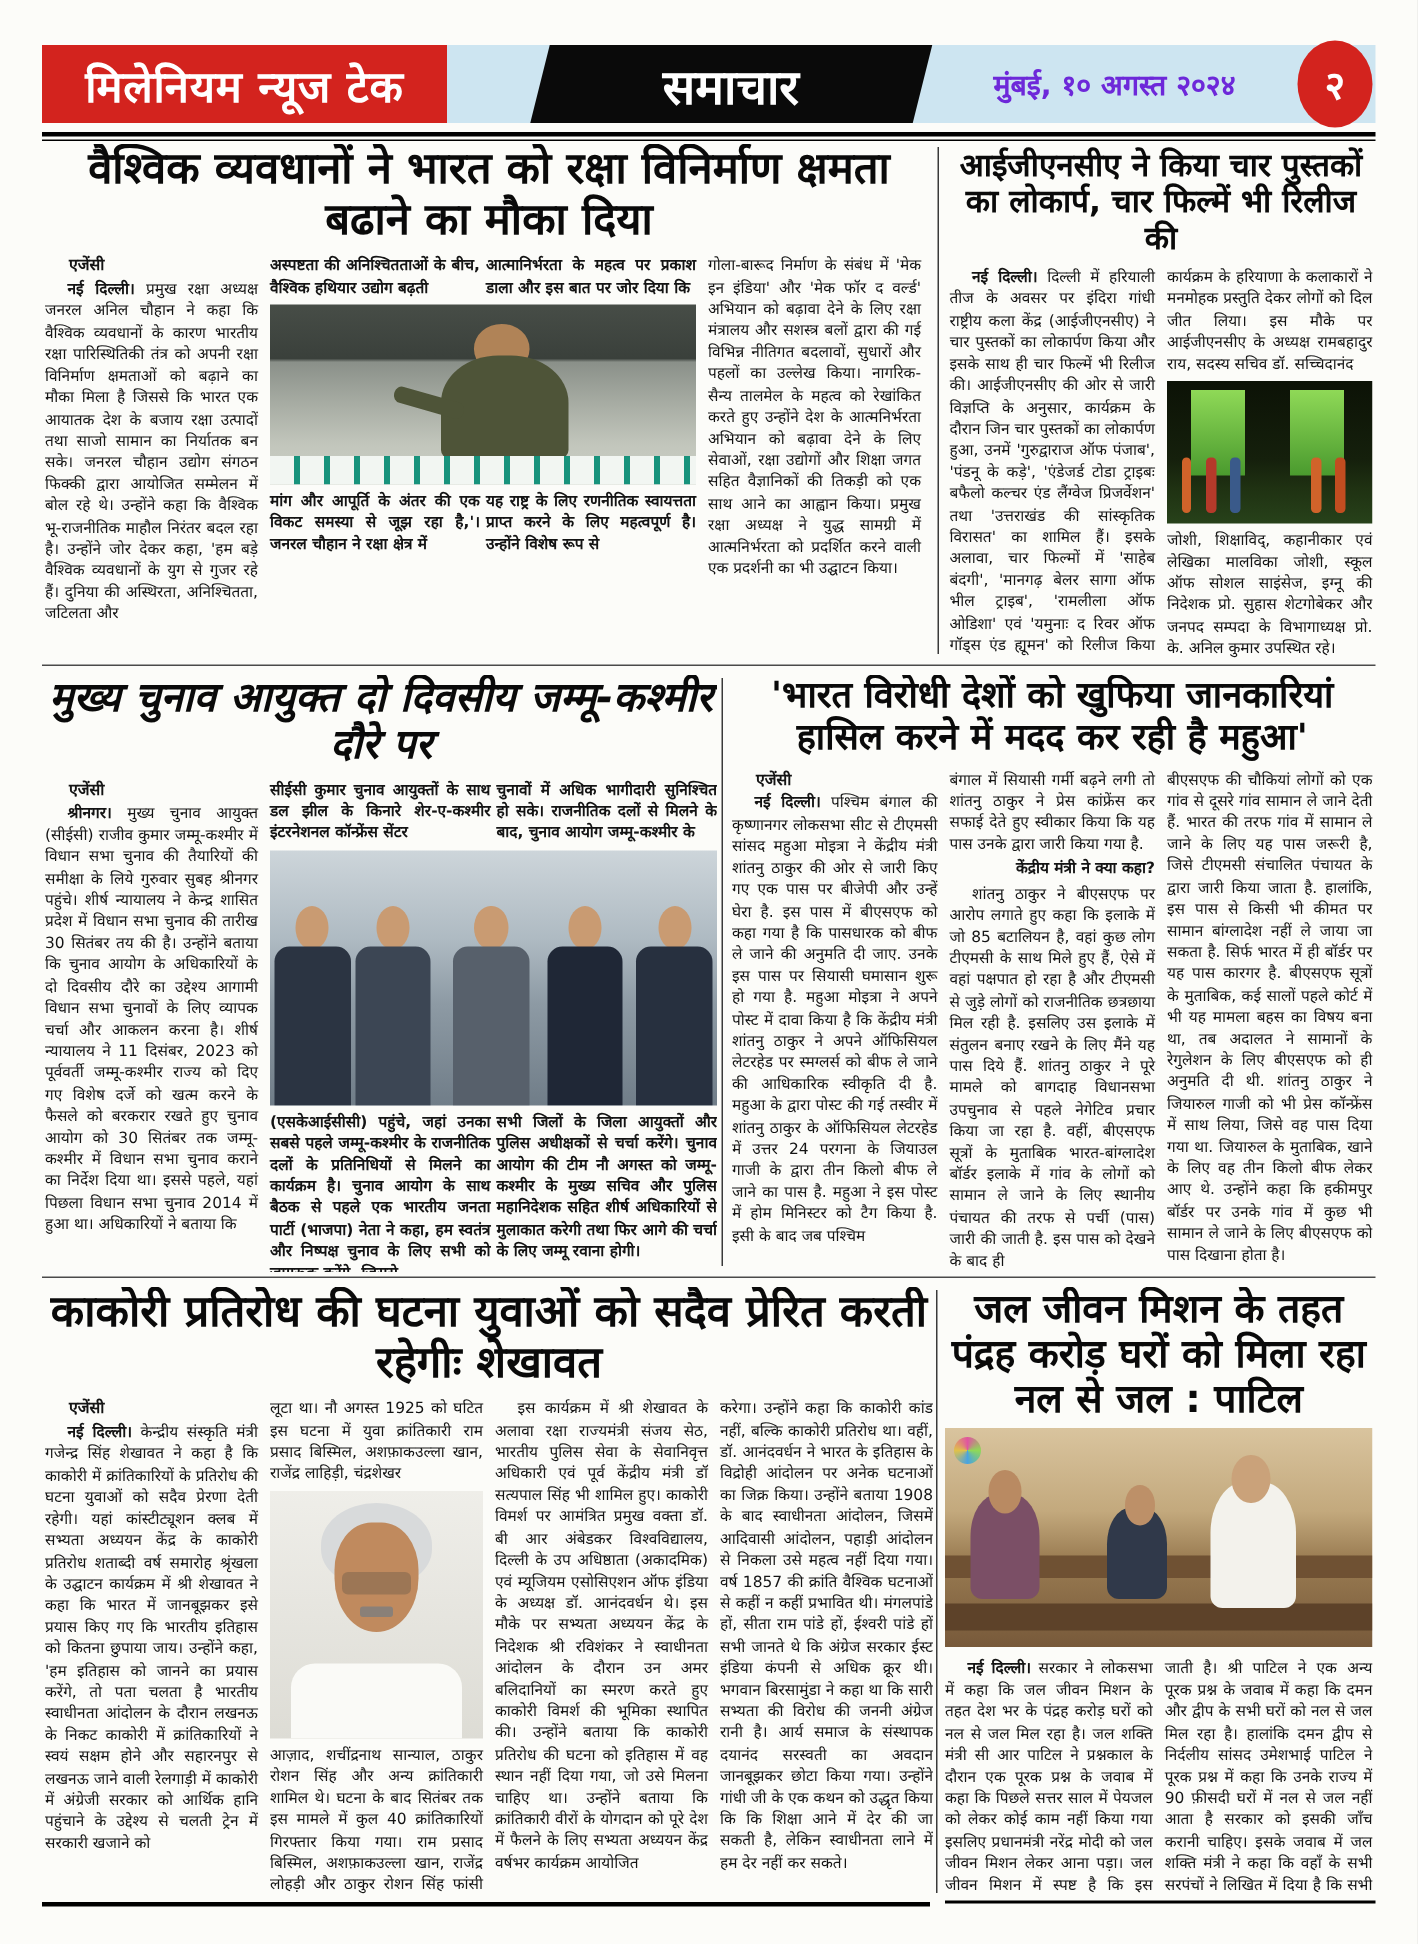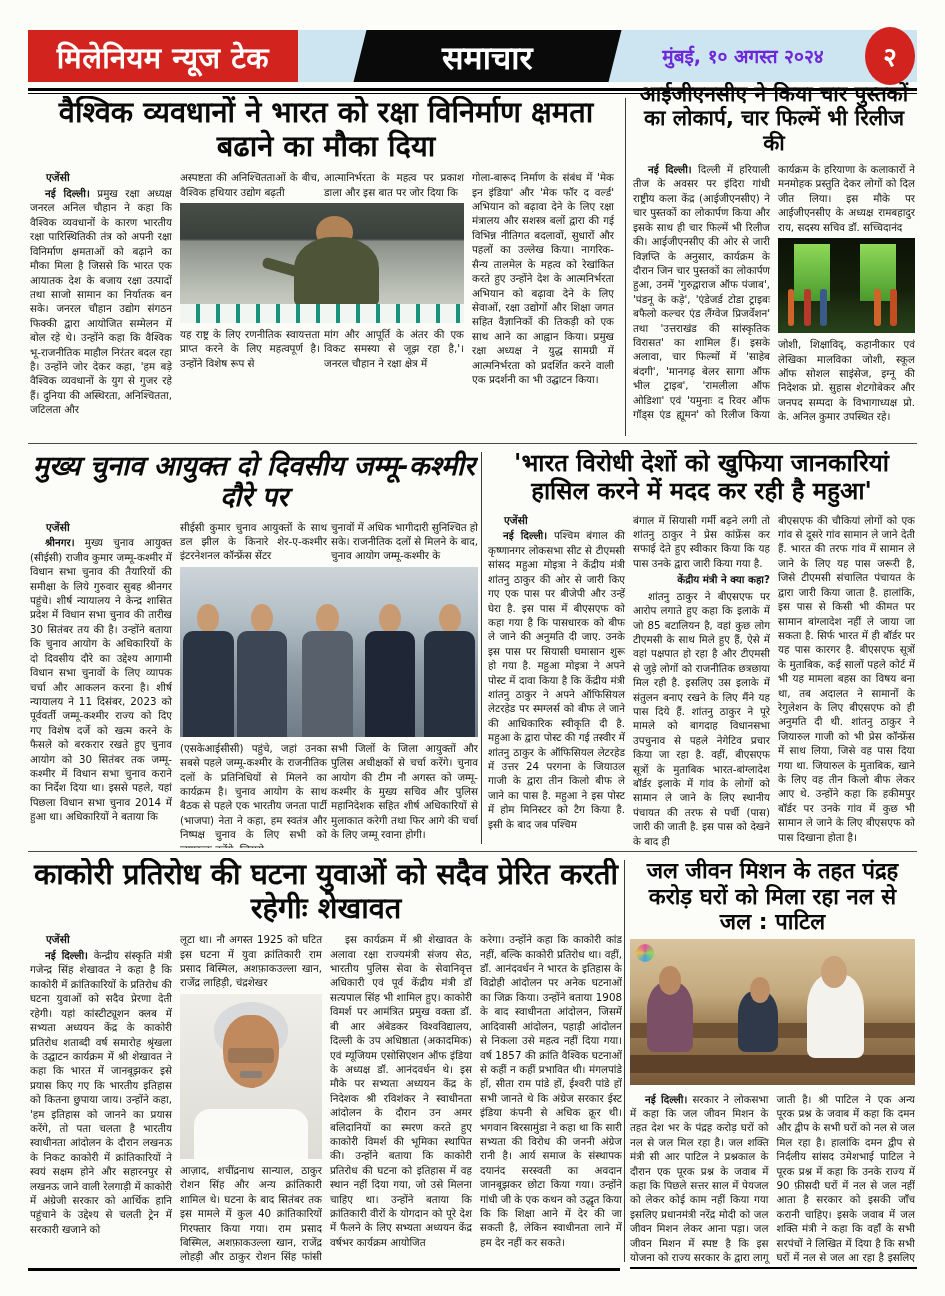--- a/index.html
+++ b/index.html
@@ -61,34 +61,34 @@
   .pl-man{right:18%;top:24%;width:20%;height:58%;background:#f3f2ec;border-radius:40% 40% 8px 8px;}
   .pl-head{right:24%;top:12%;width:9%;height:22%;background:#caa27a;border-radius:50%;}
   .pl-woman{left:6%;top:30%;width:16%;height:48%;background:#7b4f66;border-radius:40% 40% 8px 8px;}
   .pl-whead{left:10%;top:19%;width:8%;height:20%;background:#b98a62;border-radius:50%;}
   .pl-mid{left:38%;top:36%;width:14%;height:42%;background:#30394a;border-radius:40% 40% 8px 8px;}
   .pl-mhead{left:42%;top:26%;width:7%;height:18%;background:#bd9068;border-radius:50%;}
   .pl-logo{left:2%;top:4%;width:18px;height:18px;border-radius:50%;background:conic-gradient(#e055a0,#8fd957,#4aa3e0,#e0c14a,#e055a0);}
   
   .sec-defence{left:30px;top:96px;width:592px;height:344px;}
   .sec-defence .hl{font-size:29px;}
-  .sec-ignca{left:633px;top:82px;width:282px;height:342px;}
+  .sec-ignca{left:633px;top:98px;width:282px;height:342px;}
   .sec-ignca .hl{font-size:21px;}
   .sec-cec{left:30px;top:450px;width:448px;height:398px;}
   .sec-cec .hl{font-size:27px;font-style:italic;}
   .sec-mahua{left:488px;top:450px;width:427px;height:398px;}
   .sec-mahua .hl{font-size:24px;}
   .sec-kakori{left:30px;top:858px;width:592px;height:406px;}
   .sec-kakori .hl{font-size:29px;}
   .sec-jal{left:630px;top:858px;width:285px;height:406px;}
-  .sec-jal .hl{font-size:22px;}
+  .sec-jal .hl{font-size:26px;}
   .c-fix1{flex:0 0 142px;}
   .mid-defence{flex:0 0 284px;}
   .mid-cec{flex:0 0 298px;}
-  .minis{display:flex;gap:4px;}
+  .minis{display:flex;gap:4px;font-weight:bold;}
   .mini{flex:1;font-size:10.3px;line-height:1.4;text-align:justify;}
 </style>
 </head>
 <body>
 
 <div class="page">
 
   <div class="masthead">
     <div class="brand">मिलेनियम न्यूज टेक</div>
     <div class="strip">
@@ -115,22 +115,22 @@
           <div class="mini">अस्पष्टता की अनिश्चितताओं के बीच, वैश्विक हथियार उद्योग बढ़ती</div>
           <div class="mini">आत्मानिर्भरता के महत्व पर प्रकाश डाला और इस बात पर जोर दिया कि</div>
         </div>
         <div class="photo ph-defence">
           <i class="dp-head"></i>
           <i class="dp-man"></i>
           <i class="dp-arm"></i>
           <i class="dp-podium"></i>
         </div>
         <div class="minis">
+          <div class="mini">मांग और आपूर्ति के अंतर की एक विकट समस्या से जूझ रहा है,'। जनरल चौहान ने रक्षा क्षेत्र में</div>
           <div class="mini">यह राष्ट्र के लिए रणनीतिक स्वायत्तता प्राप्त करने के लिए महत्वपूर्ण है। उन्होंने विशेष रूप से</div>
-          <div class="mini">मांग और आपूर्ति के अंतर की एक विकट समस्या से जूझ रहा है,'। जनरल चौहान ने रक्षा क्षेत्र में</div>
         </div>
       </div>
       <div class="col c-fix1">
         <p class="bt">गोला-बारूद निर्माण के संबंध में 'मेक इन इंडिया' और 'मेक फॉर द वर्ल्ड' अभियान को बढ़ावा देने के लिए रक्षा मंत्रालय और सशस्त्र बलों द्वारा की गई विभिन्न नीतिगत बदलावों, सुधारों और पहलों का उल्लेख किया। नागरिक-सैन्य तालमेल के महत्व को रेखांकित करते हुए उन्होंने देश के आत्मनिर्भरता अभियान को बढ़ावा देने के लिए सेवाओं, रक्षा उद्योगों और शिक्षा जगत सहित वैज्ञानिकों की तिकड़ी को एक साथ आने का आह्वान किया। प्रमुख रक्षा अध्यक्ष ने युद्ध सामग्री में आत्मनिर्भरता को प्रदर्शित करने वाली एक प्रदर्शनी का भी उद्घाटन किया।</p>
       </div>
     </div>
   </section>
 
   <section class="sec sec-ignca">
     <h1 class="hl">आईजीएनसीए ने किया चार पुस्तकों का लोकार्प, चार फिल्में भी रिलीज की</h1>

